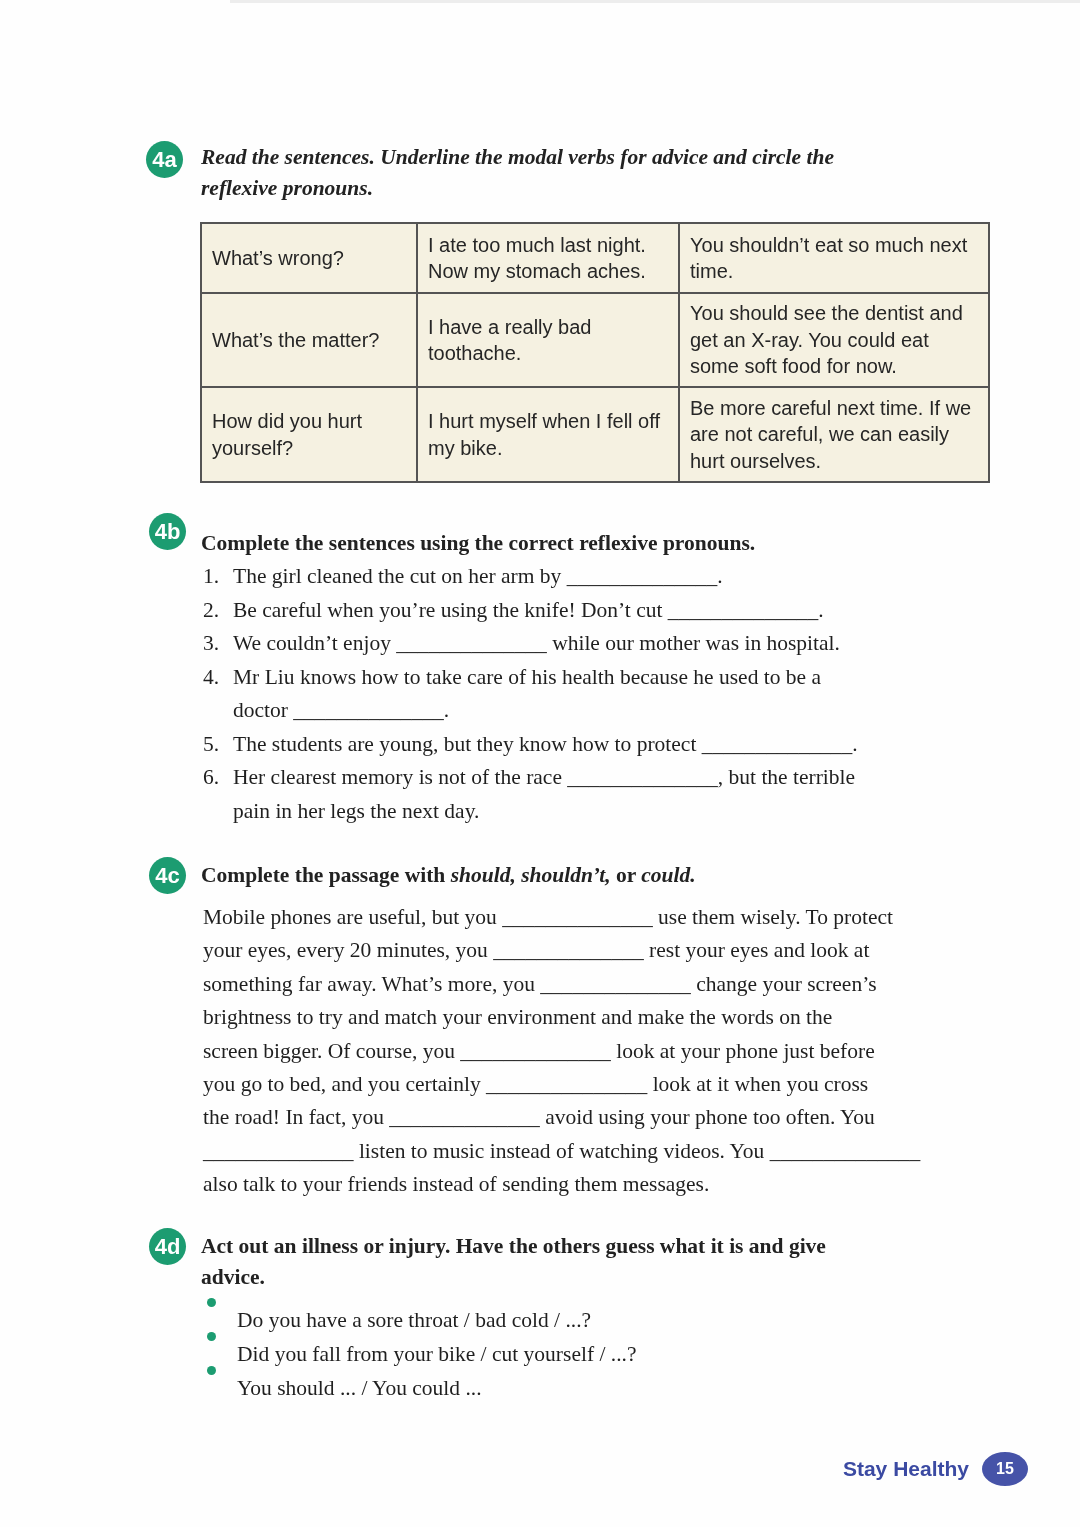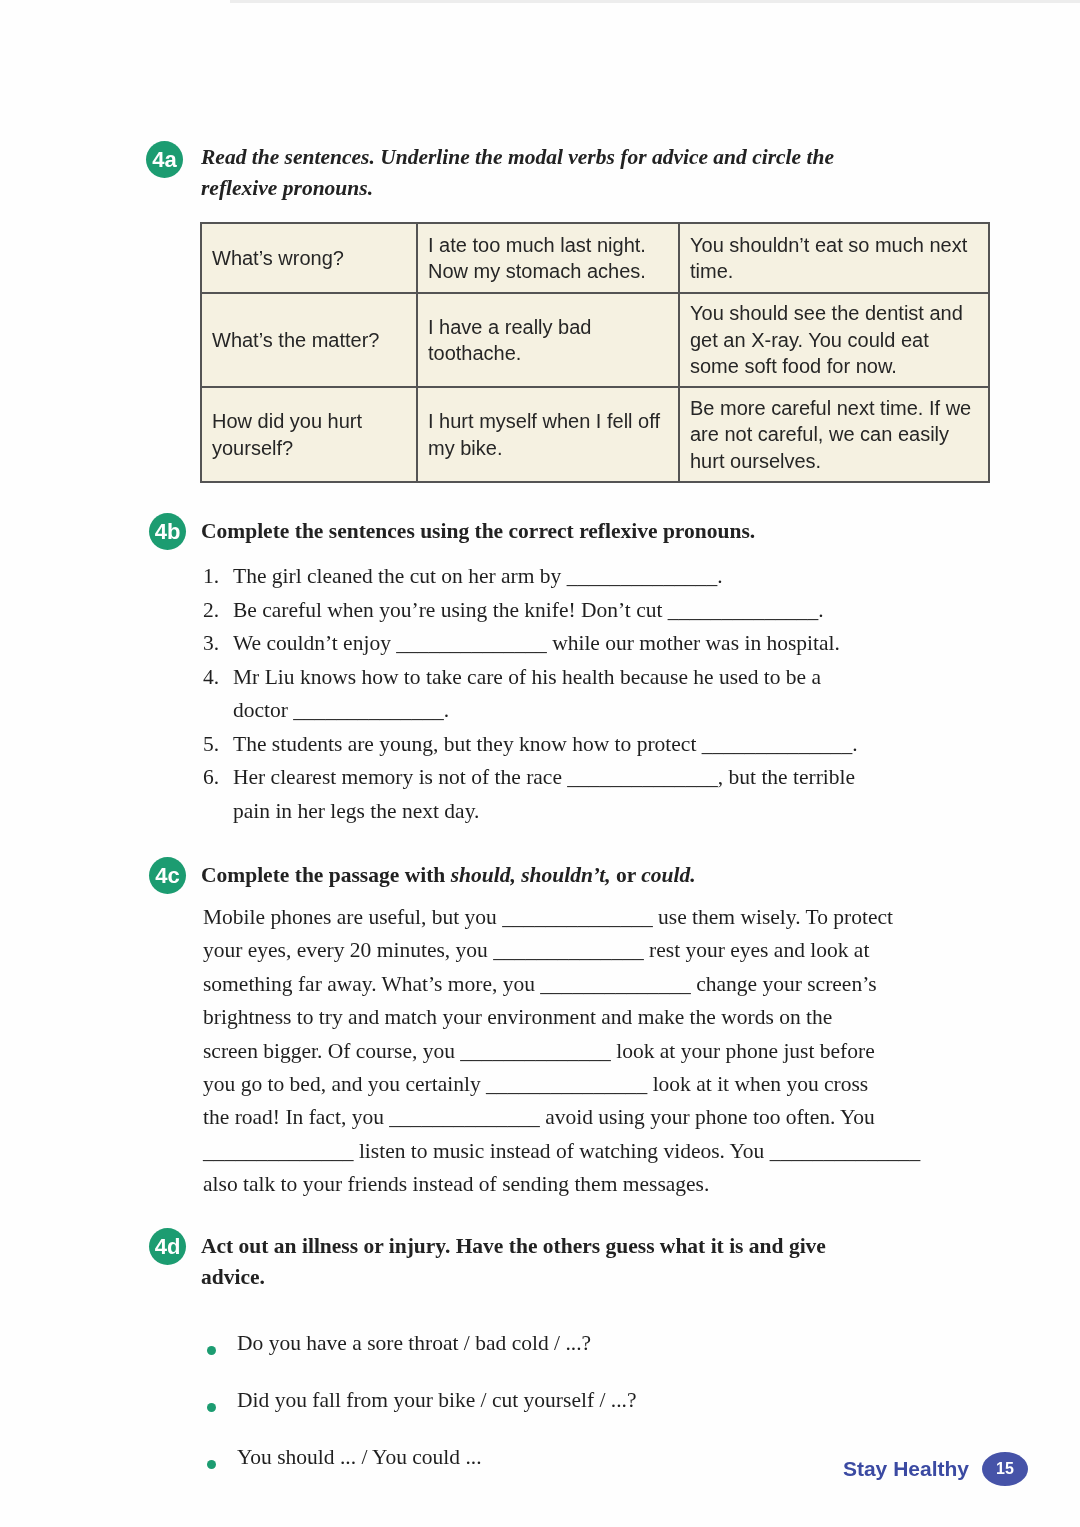--- a/index.html
+++ b/index.html
@@ -48,21 +48,21 @@
 
   .list { position:absolute; left:203px; top:560px; font-size:21.5px; }
   .list .item { display:flex; }
   .list .num { width:30px; line-height:33.5px; flex:none; }
   .list .lines .ln { line-height:33.5px; white-space:nowrap; }
 
   .passage { position:absolute; left:203px; top:901px; font-size:21.5px; }
   .passage .ln { line-height:33.4px; white-space:nowrap; }
 
   .bullets { position:absolute; left:207px; top:1303px; font-size:21.5px; }
-  .bullets .b { display:flex; align-items:flex-end; line-height:34px;margin-top:23px; }
+  .bullets .b { display:flex; align-items:flex-start; line-height:34px; }
   .bullets .dot {
     width:9px; height:9px; border-radius:50%; background:#1c9c71;
     flex:none; margin-right:21px; position:relative; top:-5px;
   }
 
   .footer {
     position:absolute; right:52px; top:1452px;
     display:flex; align-items:center;
   }
   .footer .unit {
@@ -102,21 +102,21 @@
     </tr>
     <tr class="r3">
       <td class="c1">How did you hurt yourself?</td>
       <td class="c2">I hurt myself when I fell off my bike.</td>
       <td class="c3">Be more careful next time. If we are not careful, we can easily hurt ourselves.</td>
     </tr>
   </tbody>
     </table>
 
   <div class="badge" style="left:149px; top:513px;">4b</div>
-  <div class="heading" style="top:516px;">
+  <div class="heading" style="top:528px;">
     <div class="ln">Complete the sentences using the correct reflexive pronouns.</div>
   </div>
 
   <div class="list">
     <div class="item">
       <div class="num">1.</div>
       <div class="lines">
           <div class="ln">The girl cleaned the cut on her arm by ______________.</div>
         </div>
     </div>

